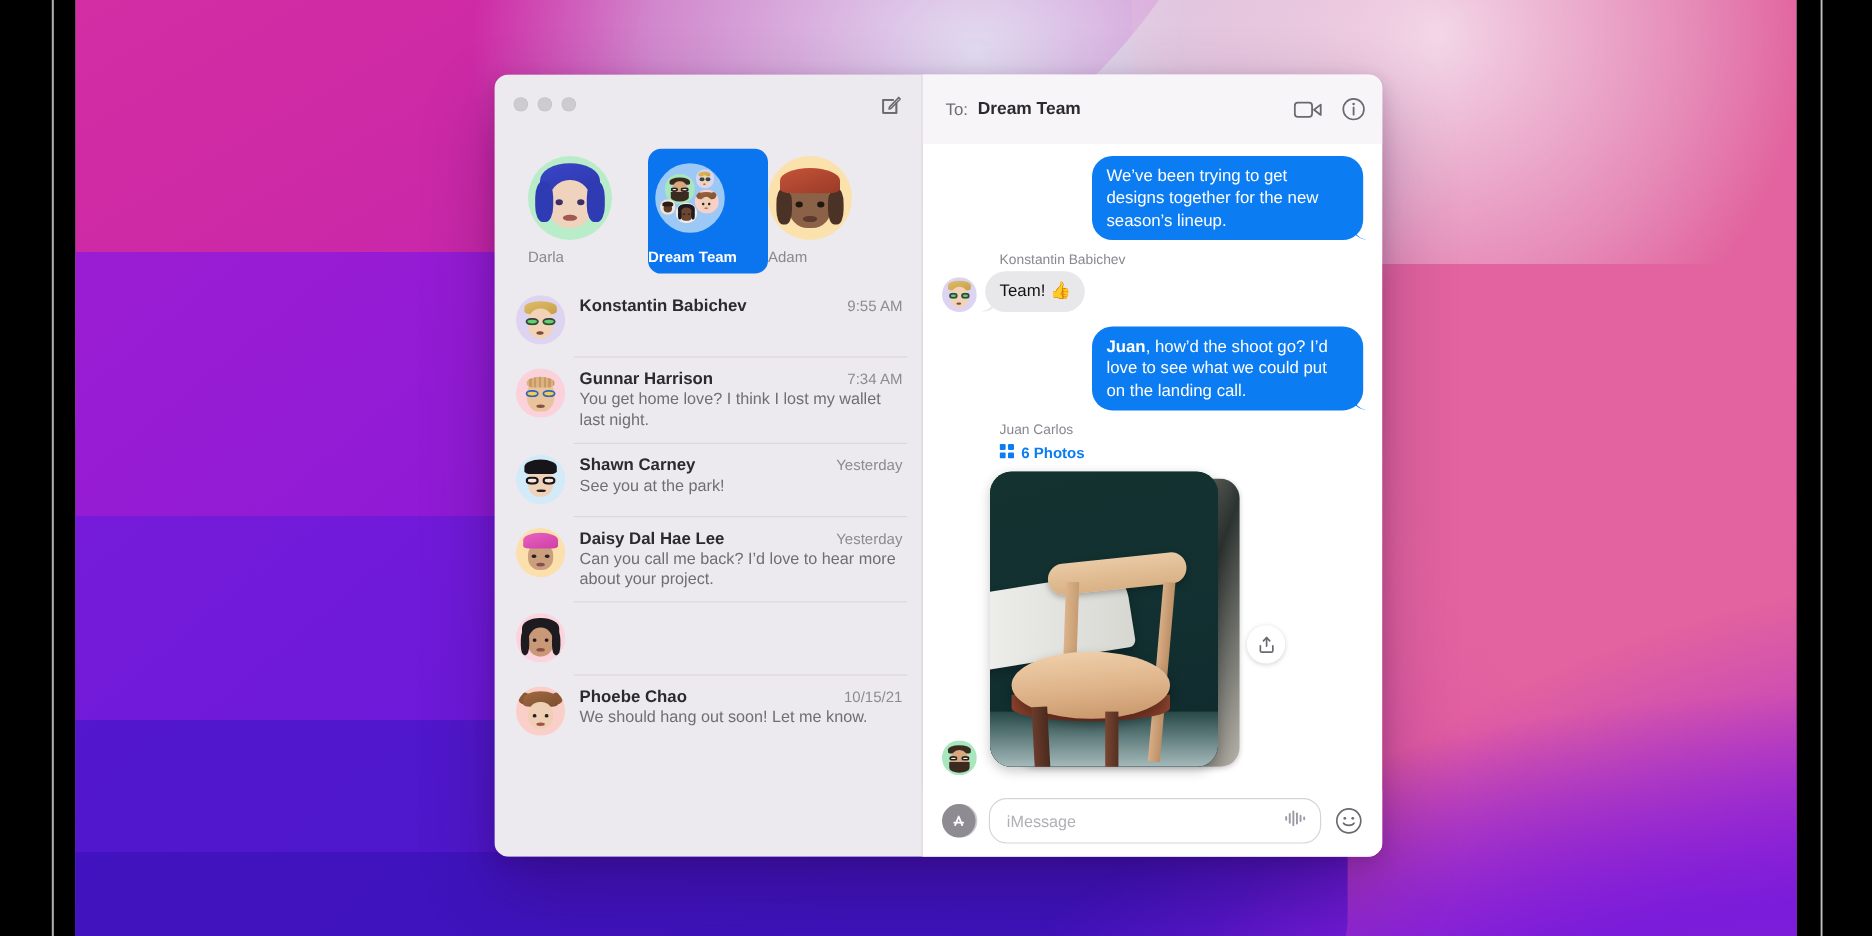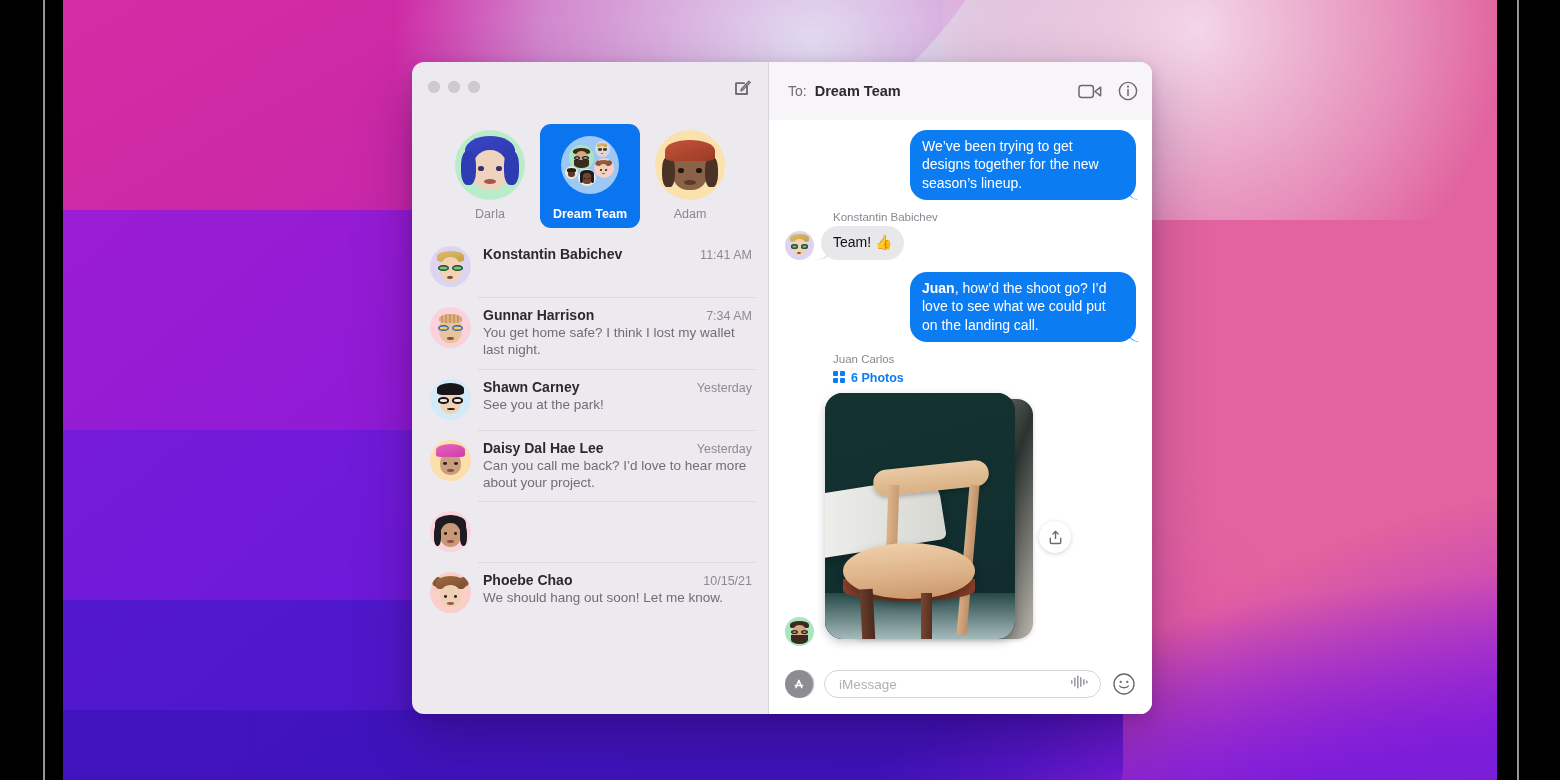--- a/index.html
+++ b/index.html
@@ -99,21 +99,21 @@
     cursor: text;
   }
   #search-field .ph { color: #8d8a93; font-size: 13.5px; letter-spacing: .1px; }
 
   
   #pinned-row {
     display: flex; justify-content: space-between;
     padding: 12px 28px 8px 28px;
   }
   .pin {
-    width: 104px; display: flex; flex-direction: column; align-items: center;
+    width: 104px; display: flex; flex-direction: column; 
     gap: 7px; padding: 6px 0 7px 0; border-radius: 11px; cursor: pointer;
   }
   .pin.selected { background: #0b74ef; }
   .pin-avatar { width: 70px; height: 70px; border-radius: 50%; position: relative;
                 overflow: hidden; }
   .pin-label { font-size: 12.5px; color: #8a8790; }
   .pin.selected .pin-label { color: #fff; font-weight: bold; }
 
   
   #conv-list { flex: 1 1 auto; overflow: hidden; }
@@ -238,21 +238,21 @@
     display: flex; align-items: center; gap: 11px;
     padding: 0 16px 4px 16px; background: #fff;
   }
   #apps-button {
     width: 28px; height: 28px; border-radius: 50%;
     background: #8e8b93; display: flex; align-items: center; justify-content: center;
     cursor: pointer; flex: 0 0 28px;
     box-shadow: 1.5px 0 0 0 rgba(142,139,147,0.45);
   }
   #imessage-input {
-    flex: 1 1 auto; height: 28px; border: 1px solid #d6d3d9; border-radius: 15px;
+    flex: 1 1 auto; height: 38px; border: 1px solid #d6d3d9; border-radius: 15px;
     display: flex; align-items: center; padding: 0 10px 0 14px; cursor: text;
   }
   #imessage-input .ph { flex: 1 1 auto; color: #b2afb6; font-size: 13.5px; }
   #emoji-button { width: 24px; height: 24px; cursor: pointer; flex: 0 0 24px; }
 
   
   .face { position: absolute; inset: 0; }
   .f-bg { position: absolute; inset: 0; }
   .f-head { position: absolute; left: 22%; top: 24%; width: 56%; height: 62%;
             border-radius: 48% 48% 44% 44%; }
@@ -516,21 +516,21 @@
               <div class="glasses">
                   <div class="lens l1"></div>
                   <div class="lens l2"></div>
                 </div>
               <div class="f-mouth"></div>
               </div>
           </div>
           <div class="conv-body">
             <div class="conv-top">
               <span class="conv-name">Konstantin Babichev</span>
-              <span class="conv-time">11:41 AM</span>
+              <span class="conv-time">9:55 AM</span>
             </div>
           </div>
         </div>
 
         <div class="conv">
           <div class="conv-avatar av-gun">
             <div class="face">
                 <div class="f-bg"></div>
                 <div class="f-head"></div>
                 <div class="f-hair h1"></div>
@@ -539,21 +539,21 @@
                   <div class="lens l2"></div>
                 </div>
               <div class="f-mouth"></div>
               </div>
           </div>
           <div class="conv-body">
             <div class="conv-top">
               <span class="conv-name">Gunnar Harrison</span>
               <span class="conv-time">7:34 AM</span>
             </div>
-            <div class="conv-preview">You get home safe? I think I lost my wallet last night.</div>
+            <div class="conv-preview">You get home love? I think I lost my wallet last night.</div>
           </div>
         </div>
 
         <div class="conv">
           <div class="conv-avatar av-shawn">
             <div class="face">
                 <div class="f-bg"></div>
                 <div class="f-head"></div>
                 <div class="f-hair h1"></div>
               <div class="glasses">

